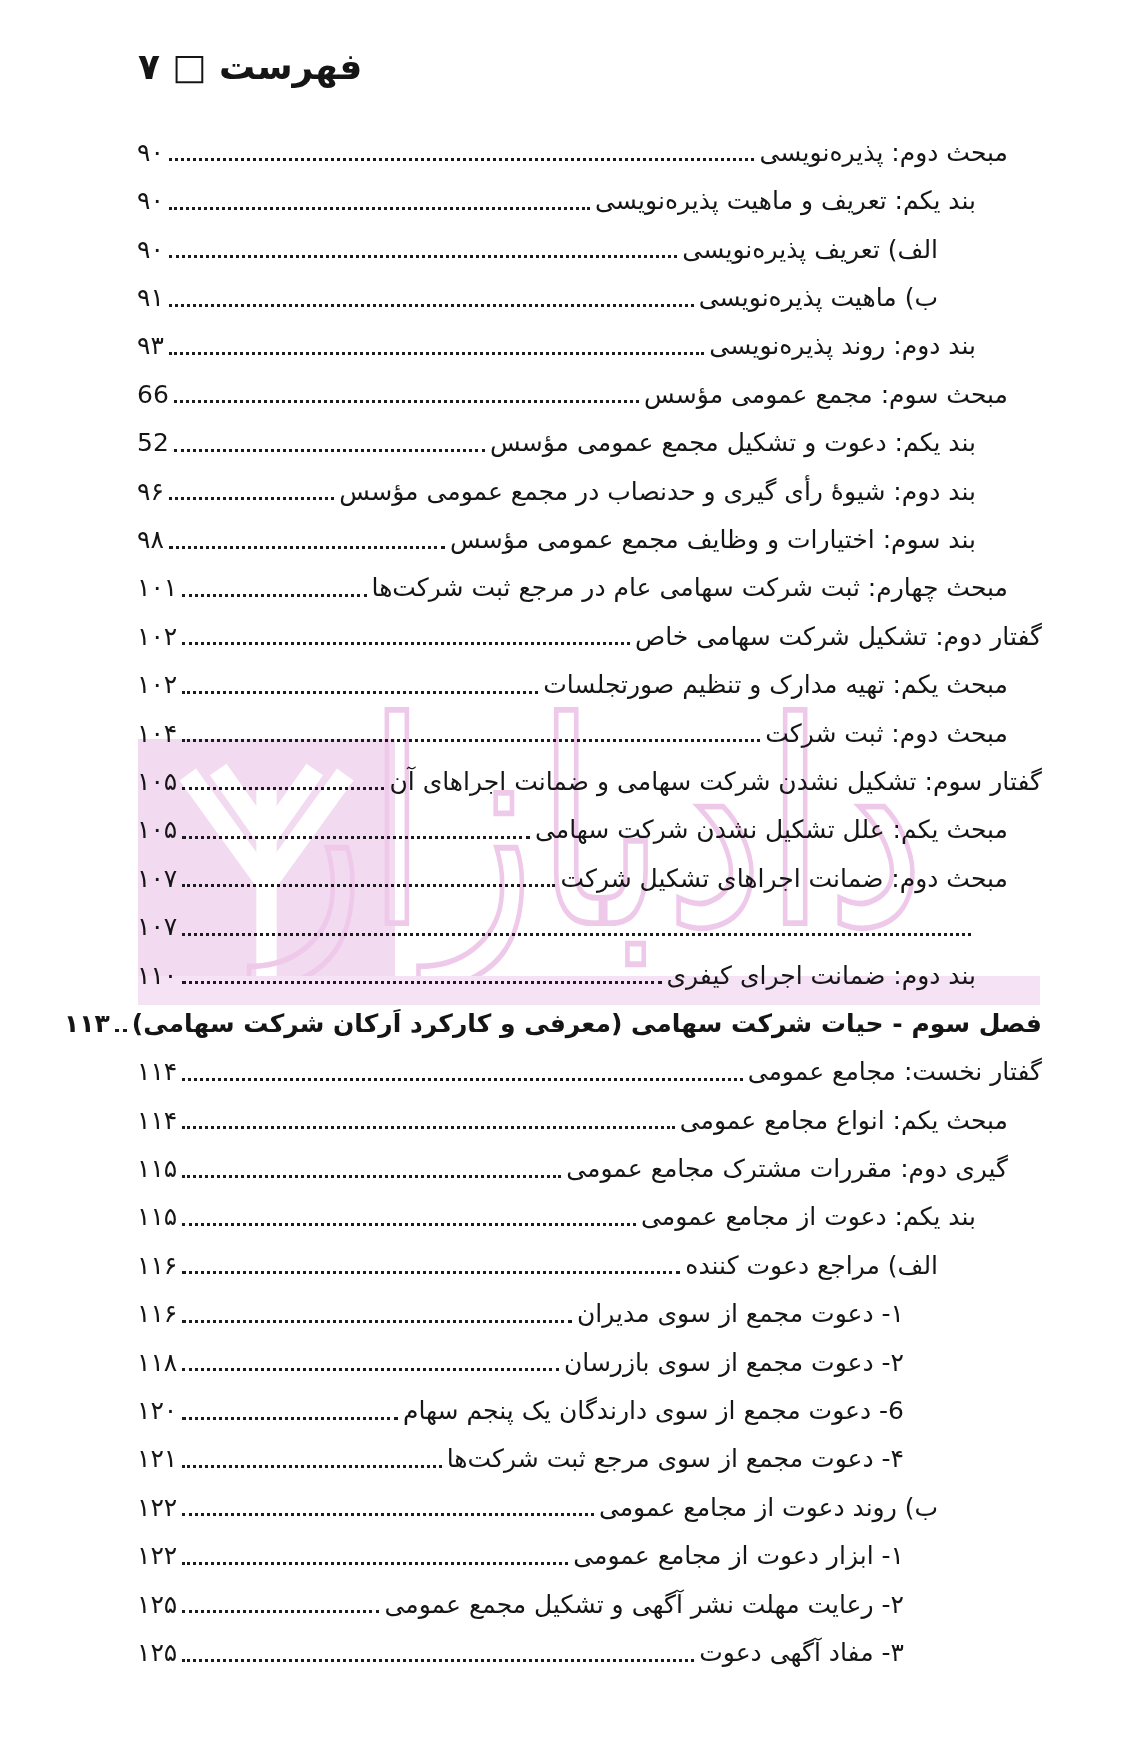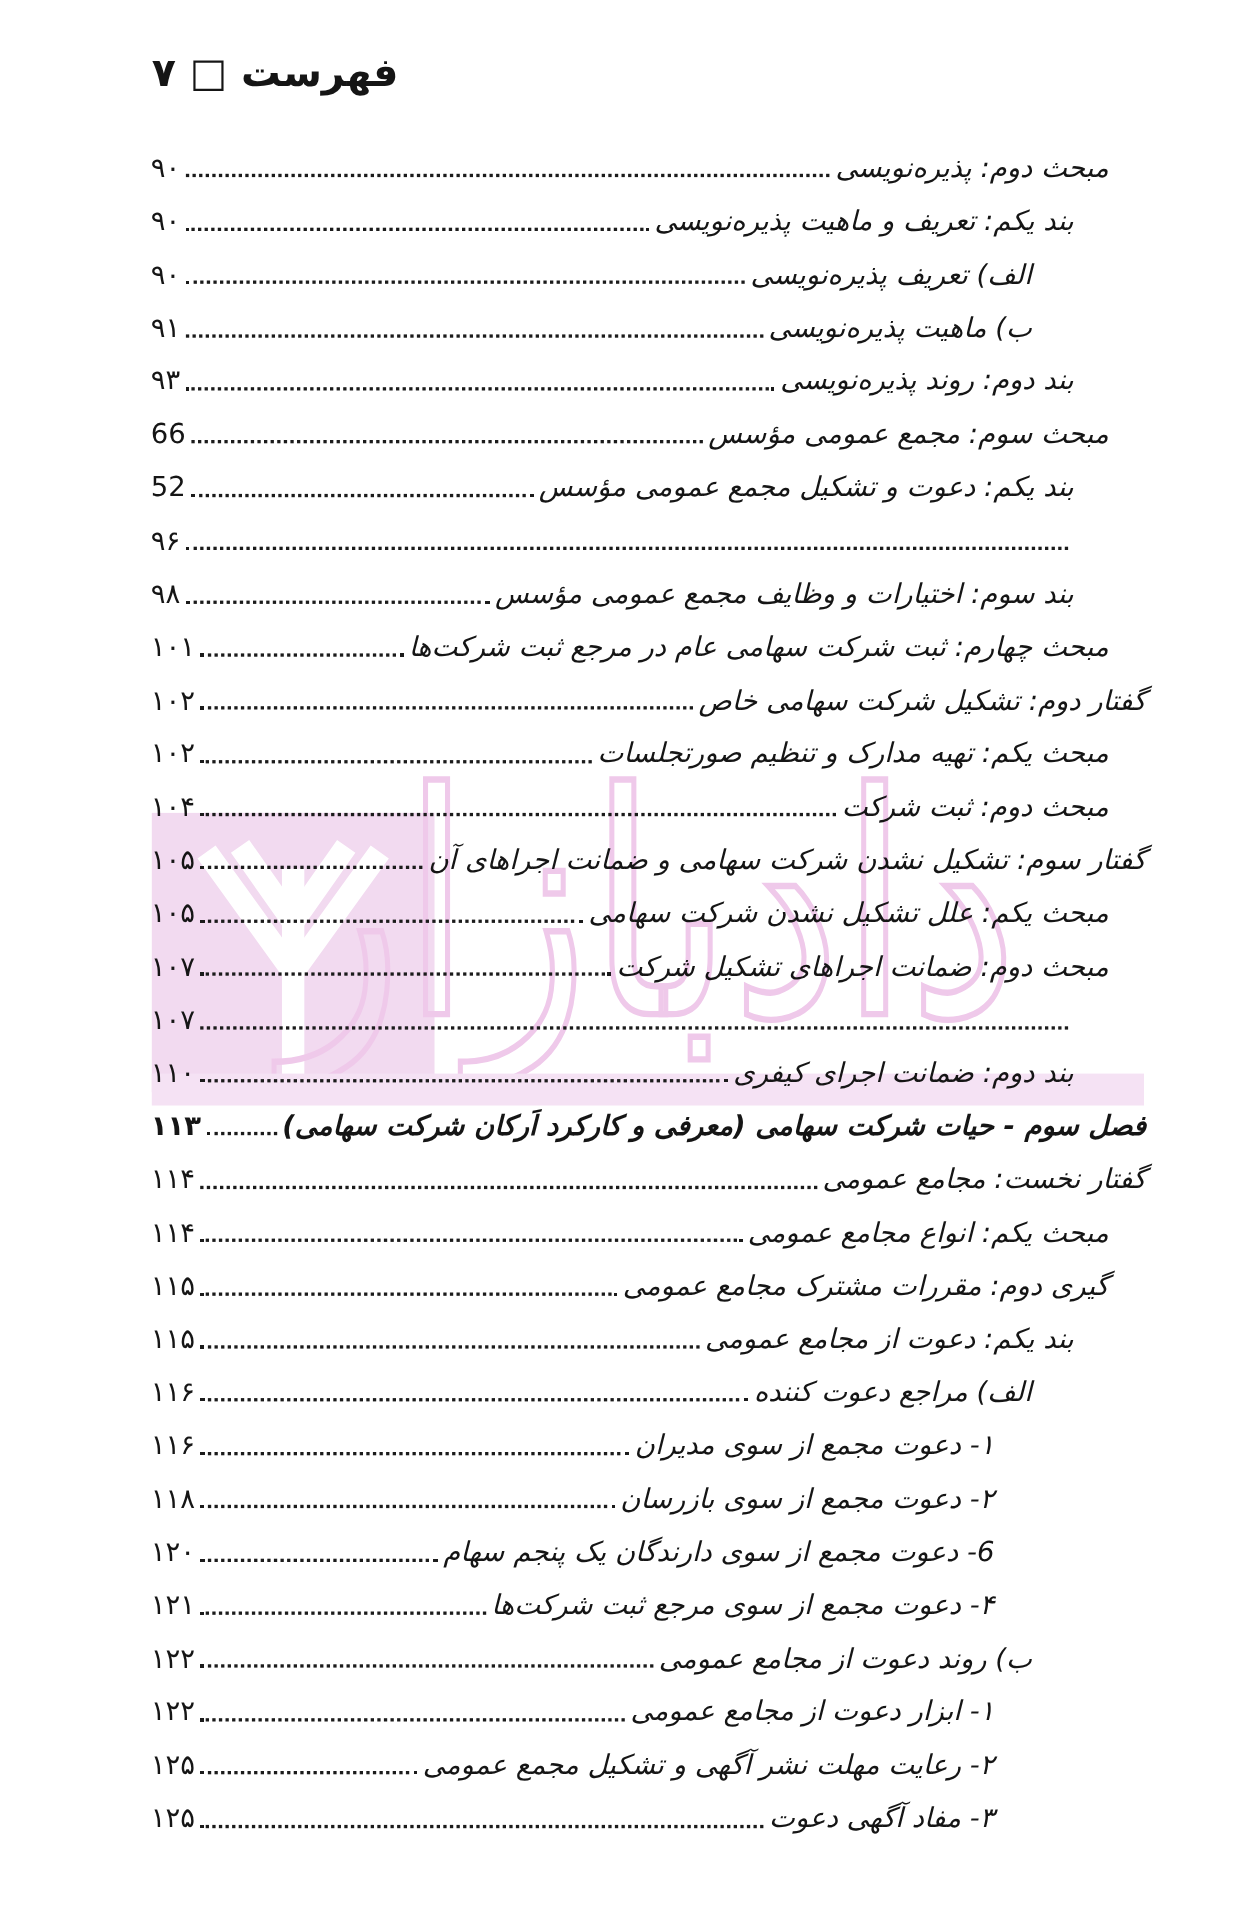--- a/index.html
+++ b/index.html
@@ -35,21 +35,21 @@
   }
   
   .toc{
     position:absolute;top:123px;left:137px;right:100px;z-index:2;
     direction:rtl;
   }
   .row{
     display:flex;direction:rtl;align-items:flex-end;
     height:48.4px;font-size:25px;white-space:nowrap;
   }
-  .row .title{flex:0 0 auto;line-height:1.5;font-style:italic;}
+  .row .title{flex:0 0 auto;line-height:1.5;}
   .row .dots{
     flex:1 1 auto;min-width:12px;
     border-bottom:3.5px dotted #1b1b1b;
     margin:0 5px 10px 5px;
   }
   .row .pagenum{flex:0 0 auto;line-height:1.5;}
   .lvl0{padding-right:0;}
   .lvl1{padding-right:34px;}
   .lvl2{padding-right:66px;}
   .lvl3{padding-right:104px;}
@@ -101,20 +101,21 @@
       <span class="title">مبحث سوم: مجمع عمومی مؤسس</span>
       <span class="dots"></span>
       <span class="pagenum">66</span>
     </div>
     <div class="row lvl2">
       <span class="title">بند یکم: دعوت و تشکیل مجمع عمومی مؤسس</span>
       <span class="dots"></span>
       <span class="pagenum">52</span>
     </div>
     <div class="row lvl2">
+      <span class="title">بند دوم: شیوهٔ رأی گیری و حدنصاب در مجمع عمومی مؤسس</span>
       <span class="dots"></span>
       <span class="pagenum">۹۶</span>
     </div>
     <div class="row lvl2">
       <span class="title">بند سوم: اختیارات و وظایف مجمع عمومی مؤسس</span>
       <span class="dots"></span>
       <span class="pagenum">۹۸</span>
     </div>
     <div class="row lvl1">
       <span class="title">مبحث چهارم: ثبت شرکت سهامی عام در مرجع ثبت شرکت‌ها</span>

